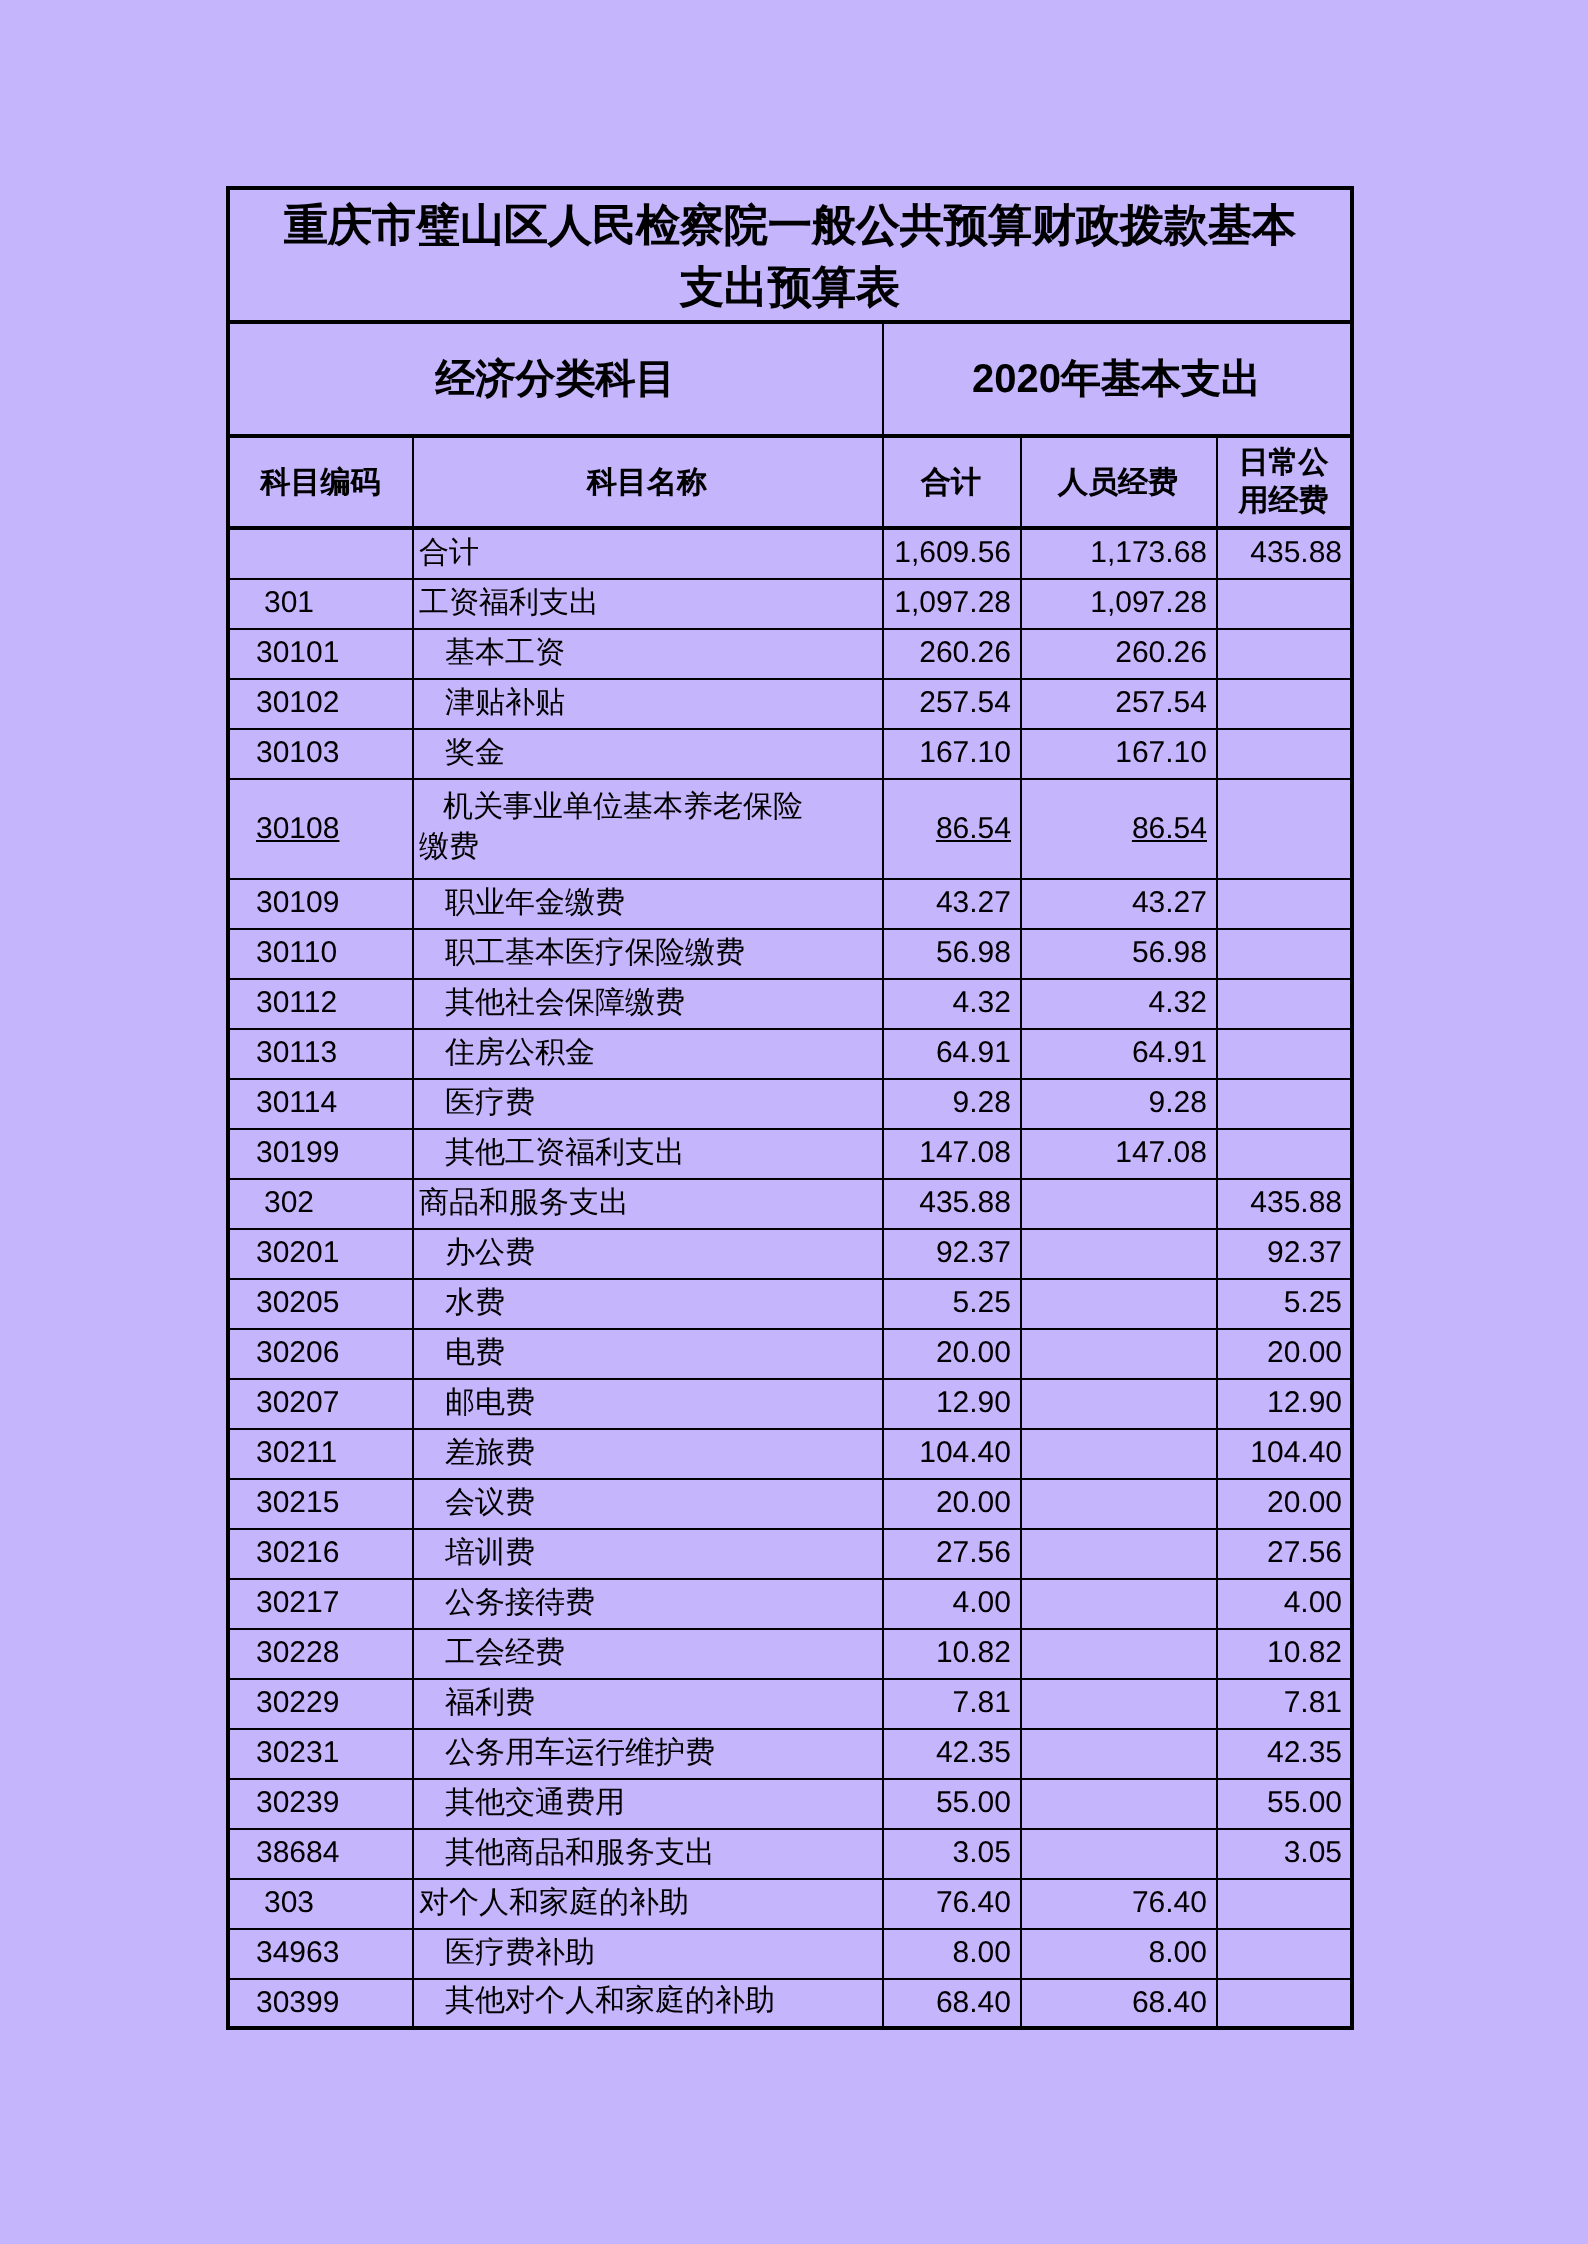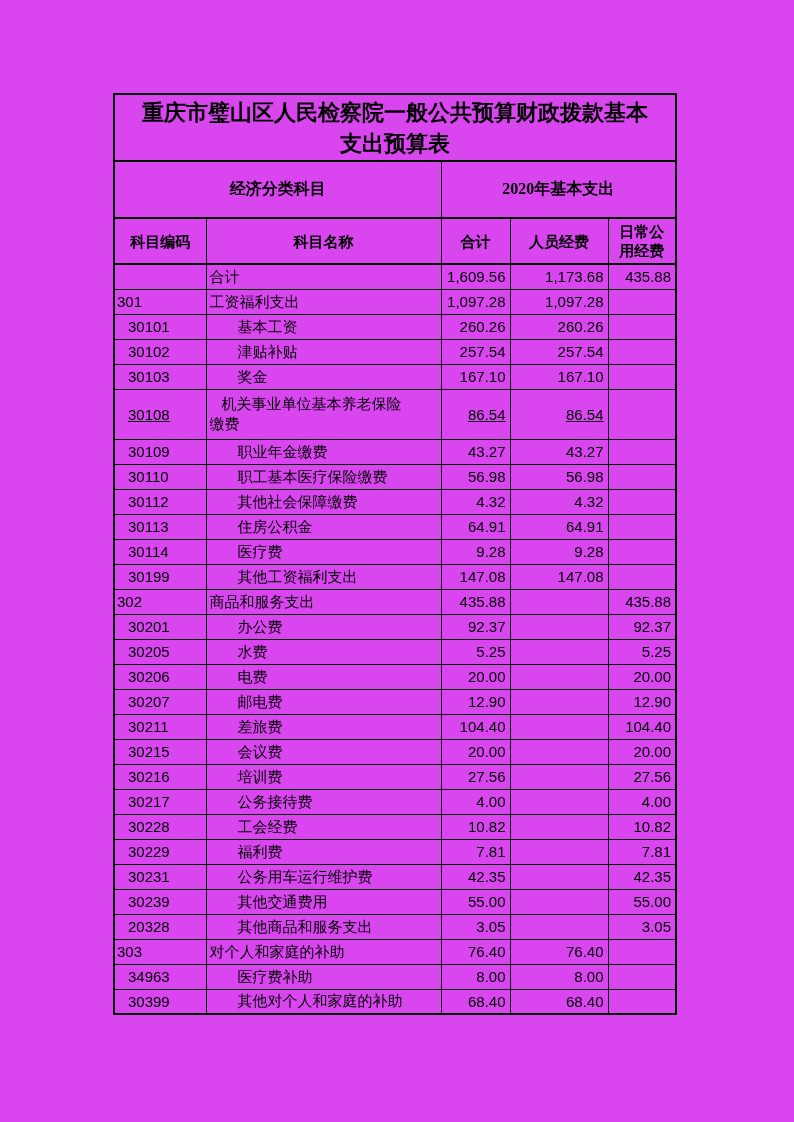--- a/index.html
+++ b/index.html
@@ -5,21 +5,21 @@
   html, body { margin: 0; padding: 0; }
   body {
     width: 794px; height: 1122px;
     background: #ffffff;
     font-family: "Liberation Sans", "DejaVu Sans", sans-serif;
     color: #000000;
   }
   .page {
     position: relative;
     width: 794px; height: 1122px;
-    background: #d946ef;
+    background: #c4b5fd;
     overflow: hidden;
   }
   table.budget-table {
     position: absolute;
     left: 113px; top: 93px;
     width: 562px;
     border-collapse: collapse;
     table-layout: fixed;
     border: 2.5px solid #000000;
   }
@@ -35,45 +35,44 @@
     height: 65px;
     font-size: 22px;
     font-weight: bold;
     text-align: center;
     line-height: 31px;
     padding: 0 20px;
     border-bottom: 2px solid #000000;
   }
   tr.group-row th {
     height: 53px;
-    font-size: 16px;
+    font-size: 20px;
     font-weight: bold;
     text-align: center;
     border-bottom: 2px solid #000000;
-    font-family: Liberation Serif, serif;
   }
   tr.col-row th {
     height: 44px;
     font-size: 15px;
     font-weight: bold;
     text-align: center;
     padding: 0 5px;
     border-bottom: 2px solid #000000;
     line-height: 19px;
   }
   tbody tr { height: 25px; }
   tbody tr.tall { height: 50px; text-decoration: underline; }
   tbody td {
     font-size: 15px;
     vertical-align: middle;
     white-space: nowrap;
   }
   td.code { text-align: left; padding-left: 13px; }
-  tr.lvl0 td.code { padding-left: 2px; }
-  td.name { text-align: left; padding-left: 31px; line-height: 20px; }
+  tr.lvl0 td.code { padding-left: 17px; }
+  td.name { text-align: left; padding-left: 16px; line-height: 20px; }
   tr.lvl0 td.name { padding-left: 3px; }
   td.num { text-align: right; padding-right: 4px; }
   tr.tall td.name { padding-left: 3px; white-space: normal; }
   tr.tall td.name span {
     display: inline-block;
     width: 205px;
     text-indent: 12px;
     vertical-align: middle;
   }
 </style>
@@ -275,21 +274,21 @@
     <td class="num">42.35</td>
   </tr>
         <tr class="lvl1">
     <td class="code">30239</td>
     <td class="name"><span>其他交通费用</span></td>
     <td class="num">55.00</td>
     <td class="num"></td>
     <td class="num">55.00</td>
   </tr>
         <tr class="lvl1">
-    <td class="code">20328</td>
+    <td class="code">38684</td>
     <td class="name"><span>其他商品和服务支出</span></td>
     <td class="num">3.05</td>
     <td class="num"></td>
     <td class="num">3.05</td>
   </tr>
         <tr class="lvl0">
     <td class="code">303</td>
     <td class="name"><span>对个人和家庭的补助</span></td>
     <td class="num">76.40</td>
     <td class="num">76.40</td>

